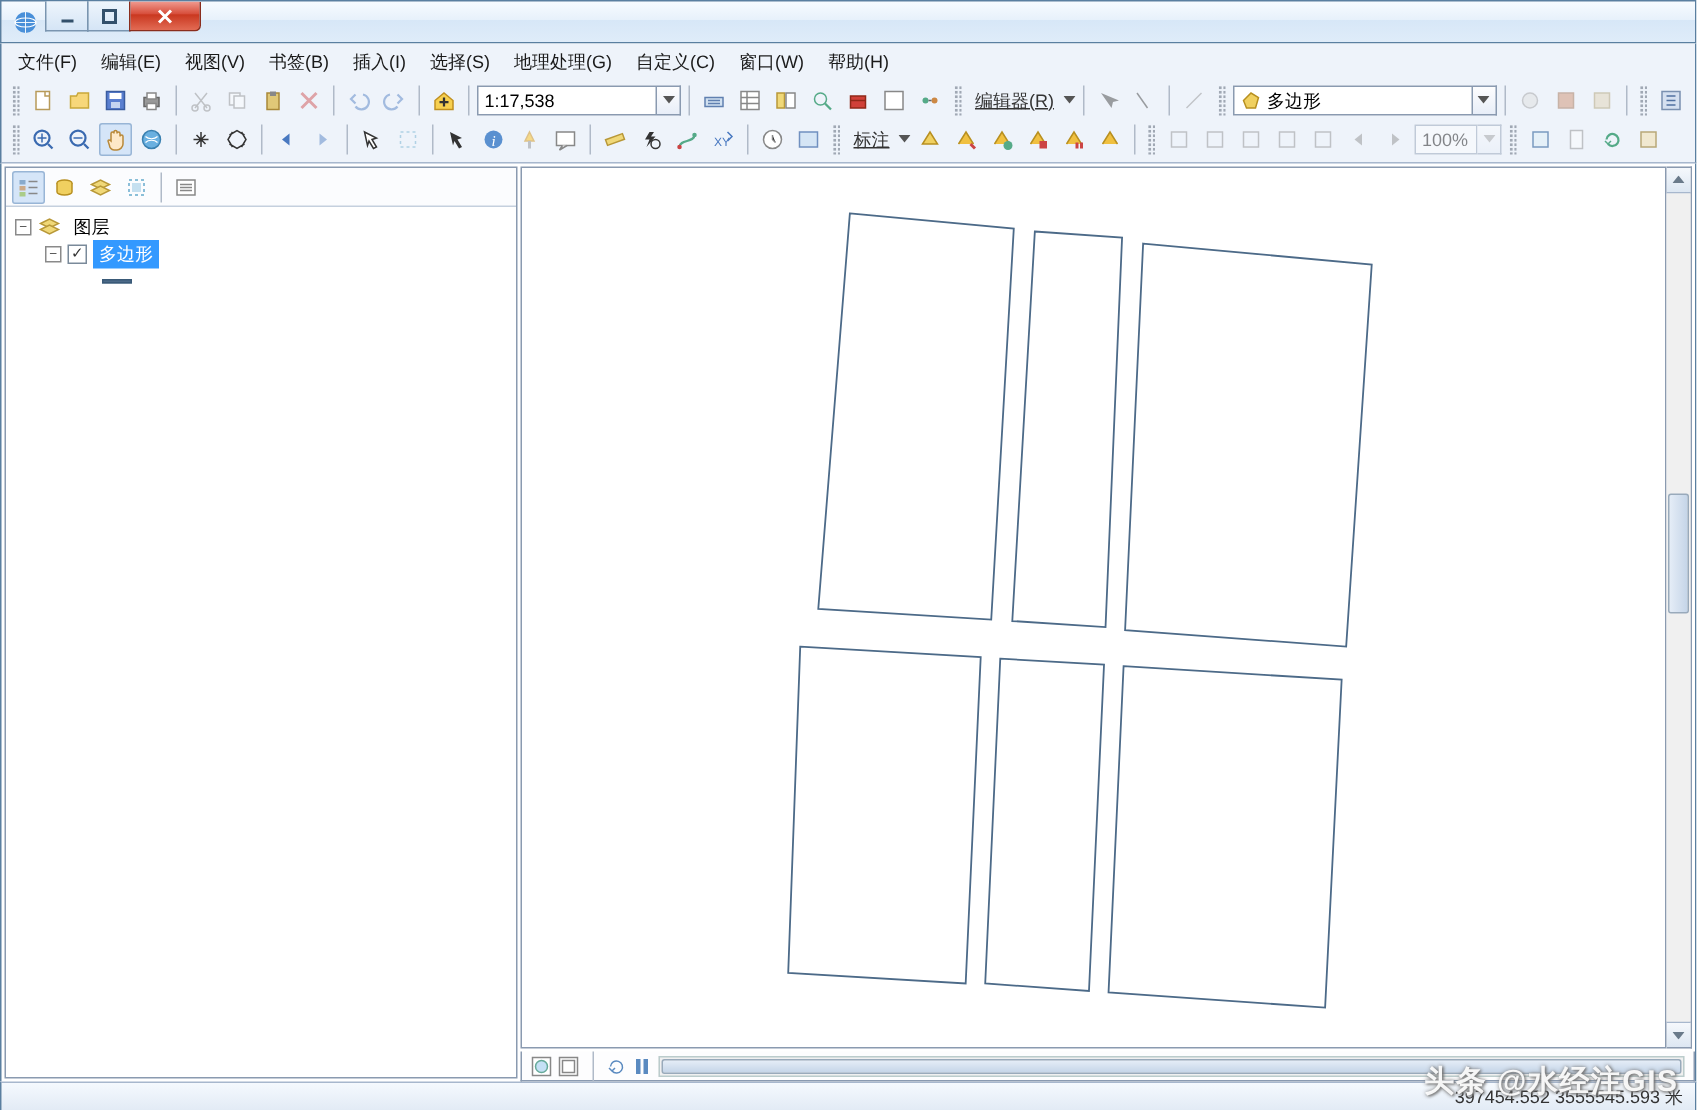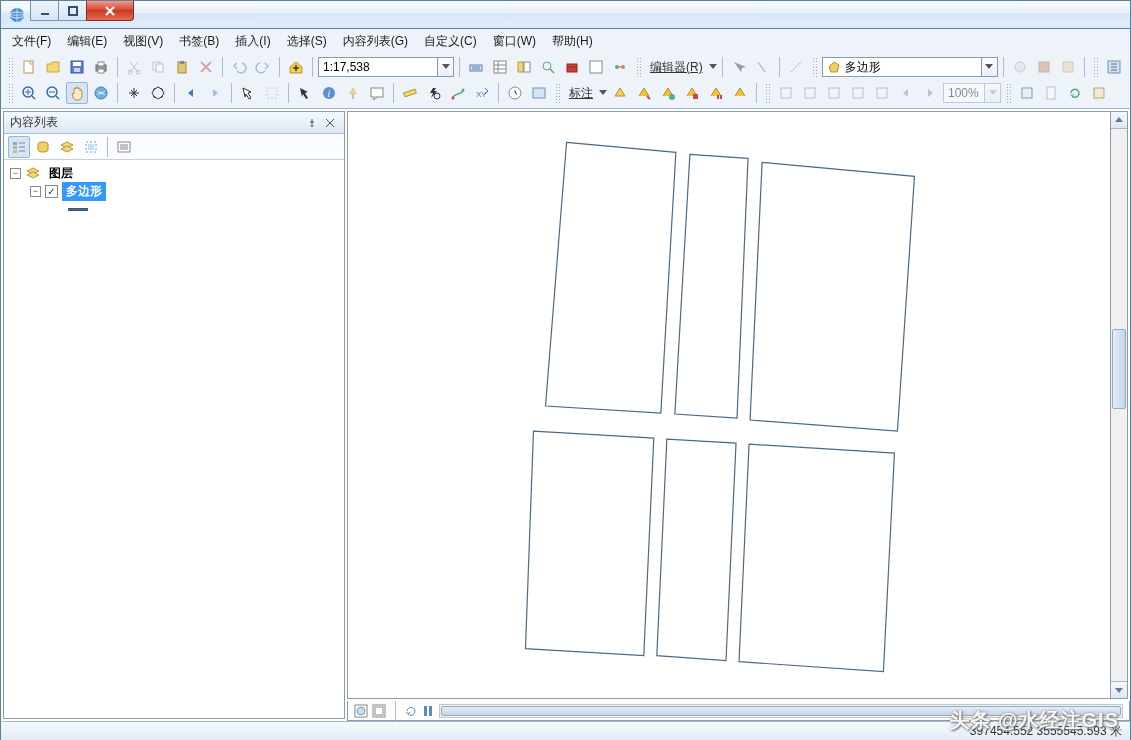--- a/index.html
+++ b/index.html
@@ -41,21 +41,21 @@
   .toc-header { height:22px; background:linear-gradient(to bottom,#f5f9fe,#dce8f5); border-bottom:1px solid #a7b7cd; display:flex; align-items:center; padding:0 6px; }
   .toc-header .title { flex:1; color:#333; }
   .toc-header .btn { width:16px; height:16px; display:flex; align-items:center; justify-content:center; margin-left:2px; }
   .toc-toolbar { height:26px; border-bottom:1px solid #c5d0de; display:flex; align-items:center; padding:0 4px; gap:2px; background:#fbfcfe; }
   .toc-tree { flex:1; padding:4px 6px; overflow:auto; }
   .tree-row { display:flex; align-items:center; height:18px; gap:4px; }
   .tree-indent { display:inline-block; }
   .expander { width:11px; height:11px; border:1px solid #8a8a8a; background:#fff; display:flex; align-items:center; justify-content:center; font-size:9px; line-height:1; color:#555; }
   .checkbox { width:13px; height:13px; border:1px solid #7a8a9a; background:#fff; display:flex; align-items:center; justify-content:center; }
   .checkbox.checked::after { content:"✓"; font-size:10px; color:#333; }
-  .node-label { padding:1px 4px;font-weight:bold; }
+  .node-label { padding:1px 4px; }
   .node-label.sel { background:#3399ff; color:#fff; }
   .swatch { width:20px; height:3px; background:#4c6a88; border:1px solid #3a5a78; margin-left:2px; }
   
   
   .mapview { flex:1; display:flex; margin:2px 2px 2px 0; }
   .map-canvas { flex:1; background:#fff; border:1px solid #8a9ab0; position:relative; overflow:hidden; }
   .map-canvas svg { width:100%; height:100%; }
   .vscroll { width:17px; background:#f0f0f0; border:1px solid #8a9ab0; border-left:none; display:flex; flex-direction:column; }
   .vscroll .track { flex:1; background:#f0f0f0; position:relative; }
   .vscroll .thumb { position:absolute; left:1px; right:1px; top:200px; height:80px; background:linear-gradient(to right,#e5edf7,#c5d5e8); border:1px solid #9ab; border-radius:2px; }
@@ -102,21 +102,21 @@
   </div>
 </div>
 
 <div class="menubar">
   <span class="menu-item">文件(F)</span>
   <span class="menu-item">编辑(E)</span>
   <span class="menu-item">视图(V)</span>
   <span class="menu-item">书签(B)</span>
   <span class="menu-item">插入(I)</span>
   <span class="menu-item">选择(S)</span>
-  <span class="menu-item">内容列表(G)</span>
+  <span class="menu-item">地理处理(G)</span>
   <span class="menu-item">自定义(C)</span>
   <span class="menu-item">窗口(W)</span>
   <span class="menu-item">帮助(H)</span>
 </div>
 
 <div class="toolbars">
 
   <div class="tb-row">
     <div class="grip"></div>
     <div class="tb-btn">
@@ -527,33 +527,20 @@
         <svg class="ico" viewBox="0 0 16 16">
           <rect x="3" y="3" width="10" height="10" fill="#f0e8d0" stroke="#b8a878"></rect>
         </svg>
       </div>
   </div>
 </div>
 
 <div class="workspace">
 
   <div class="toc">
-    <div class="toc-header">
-      <span class="title">内容列表</span>
-      <div class="btn">
-          <svg width="10" height="10" viewBox="0 0 10 10">
-            <path d="M5 1v6M3 4h4M4 7l1 2 1-2" stroke="#555" fill="none"></path>
-          </svg>
-        </div>
-      <div class="btn">
-          <svg width="10" height="10" viewBox="0 0 10 10">
-            <path d="M1 1l8 8M9 1l-8 8" stroke="#555"></path>
-          </svg>
-        </div>
-    </div>
     <div class="toc-toolbar">
       <div class="tb-btn active">
           <svg class="ico" viewBox="0 0 16 16">
             <rect x="2" y="3" width="4" height="3" fill="#8ac"></rect>
             <rect x="2" y="7" width="4" height="3" fill="#ca8"></rect>
             <rect x="2" y="11" width="4" height="3" fill="#ac8"></rect>
             <path d="M8 4h6M8 8h6M8 12h6" stroke="#888"></path>
           </svg>
         </div>
       <div class="tb-btn">

